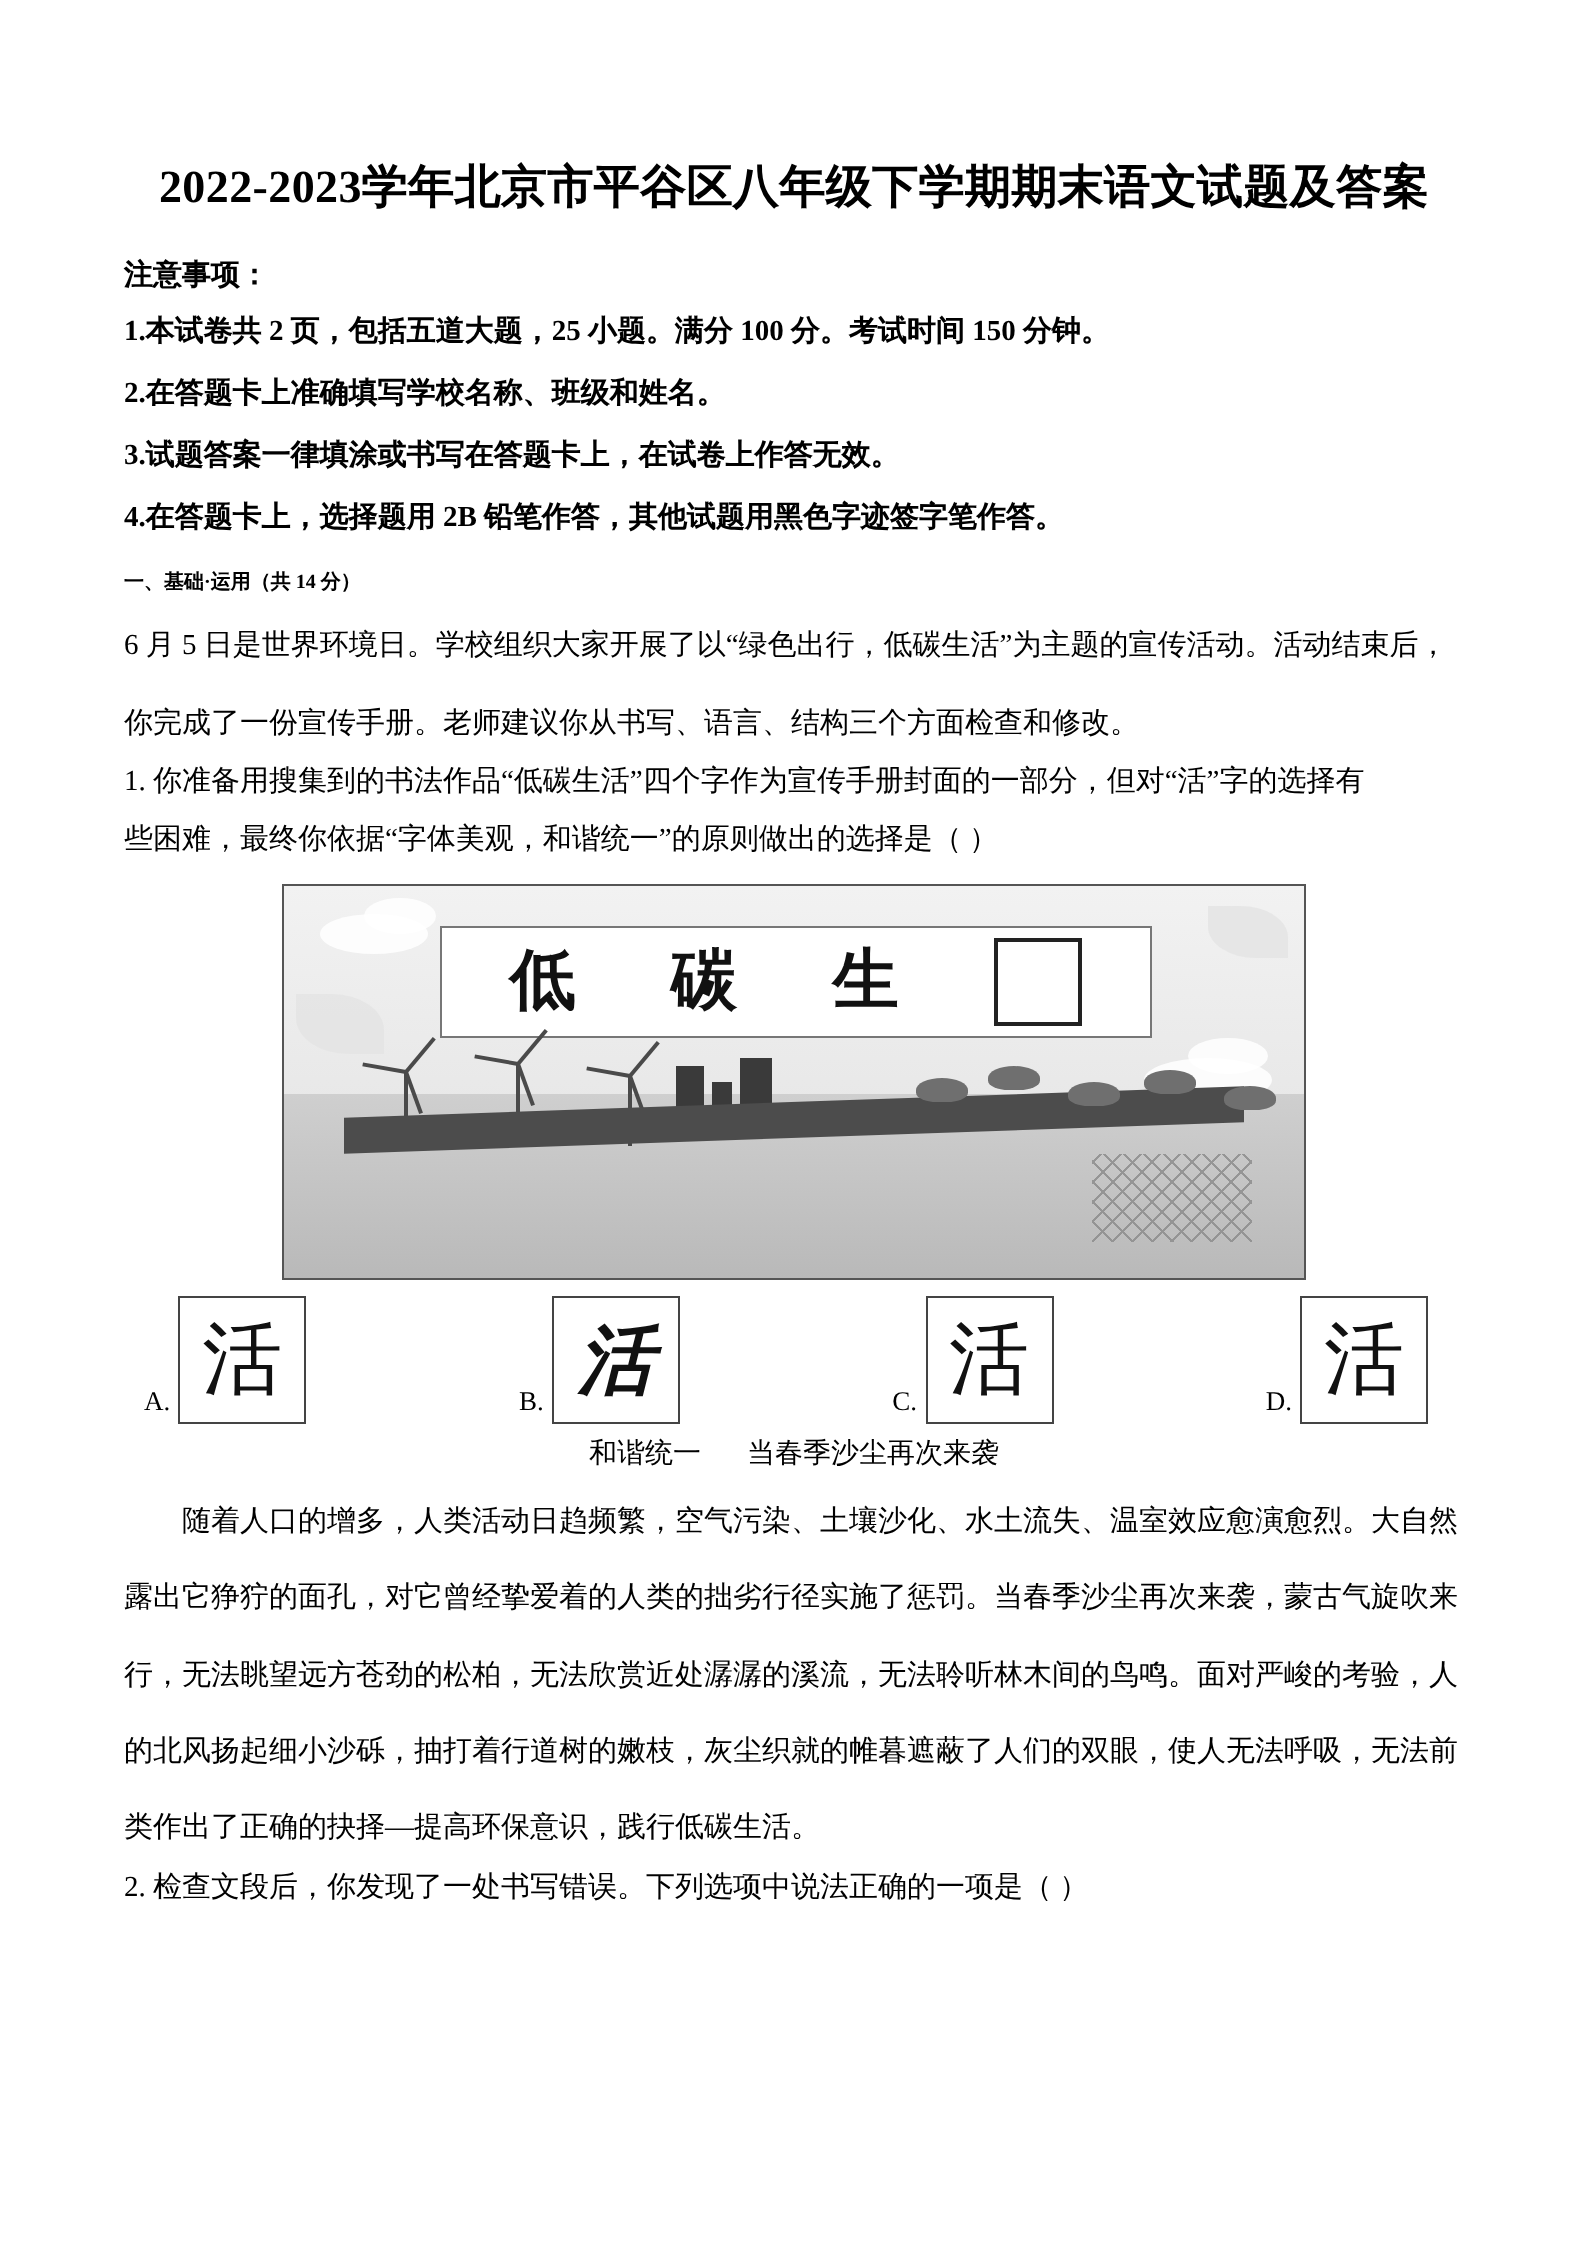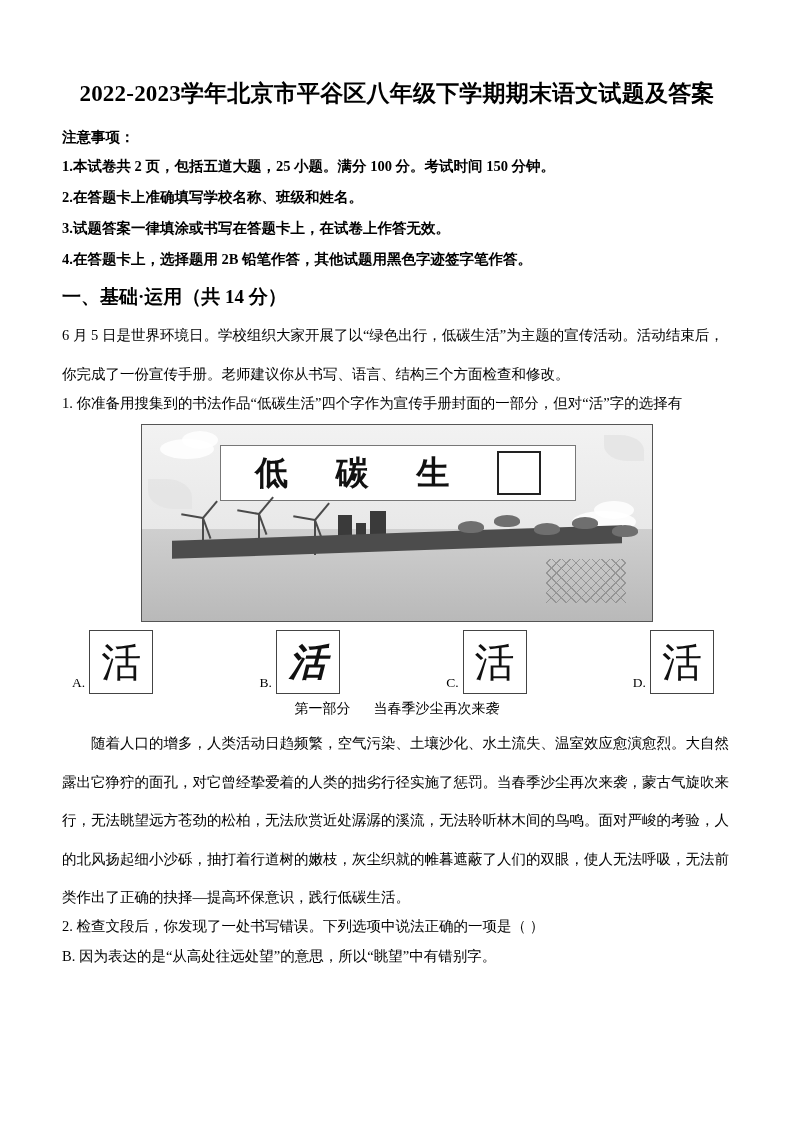--- a/index.html
+++ b/index.html
@@ -33,21 +33,21 @@
     font-weight: bold;
     margin: 0 0 9px 0;
   }
   .notice-item {
     font-size: 14.5px;
     font-weight: bold;
     margin: 0 0 10px 0;
     line-height: 1.45;
   }
   .section-head {
-    font-size: 19px;
+    font-size: 10px;
     font-weight: bold;
     margin: 14px 0 8px 0;
   }
   p.body-text {
     font-size: 14.5px;
     line-height: 1.82;
     margin: 12px 0 3px 0;
     text-align: justify;
   }
   p.q-text {
@@ -219,20 +219,21 @@
 
   <div class="section-head">一、基础·运用（共 14 分）</div>
 
   <p class="body-text">6 月 5 日是世界环境日。学校组织大家开展了以“绿色出行，低碳生活”为主题的宣传活动。活动结束后，</p>
   <p class="body-text">你完成了一份宣传手册。老师建议你从书写、语言、结构三个方面检查和修改。</p>
 
   <p class="q-text">
     <span>1.</span>
     <span>你准备用搜集到的书法作品“低碳生活”四个字作为宣传手册封面的一部分，但对“活”字的选择有</span>
   </p>
+  <p class="q-text">些困难，最终你依据“字体美观，和谐统一”的原则做出的选择是（    ）</p>
 
   <div class="figure-wrap">
     <div class="poster">
       <div class="cloud" style="left:18px; top:14px; width:54px; height:20px;"></div>
       <div class="cloud" style="left:40px; top:6px; width:36px; height:18px;"></div>
       <div class="cloud" style="left:430px; top:86px; width:64px; height:22px;"></div>
       <div class="cloud" style="left:452px; top:76px; width:40px; height:18px;"></div>
       <div class="leaf" style="left:6px; top:54px; width:44px; height:30px;"></div>
       <div class="leaf" style="left:462px; top:10px; width:40px; height:26px;"></div>
 
@@ -298,30 +299,29 @@
     </div>
     <div class="opt">
       <span class="lbl">D.</span>
       <span class="glyph-box">
         <span>活</span>
       </span>
     </div>
   </div>
 
   <div class="part-title">
-    <span>第一部分</span>
+    <span>和谐统一</span>
     <span class="sp"></span>
     <span>当春季沙尘再次来袭</span>
   </div>
 
   <p class="body-text indent">随着人口的增多，人类活动日趋频繁，空气污染、土壤沙化、水土流失、温室效应愈演愈烈。大自然</p>
   <p class="body-text">露出它狰狞的面孔，对它曾经挚爱着的人类的拙劣行径实施了惩罚。当春季沙尘再次来袭，蒙古气旋吹来</p>
   <p class="body-text">行，无法眺望远方苍劲的松柏，无法欣赏近处潺潺的溪流，无法聆听林木间的鸟鸣。面对严峻的考验，人</p>
   <p class="body-text">的北风扬起细小沙砾，抽打着行道树的嫩枝，灰尘织就的帷暮遮蔽了人们的双眼，使人无法呼吸，无法前</p>
   <p class="body-text">类作出了正确的抉择—提高环保意识，践行低碳生活。</p>
 
   <p class="q-text">
     <span>2.</span>
     <span>检查文段后，你发现了一处书写错误。下列选项中说法正确的一项是（    ）</span>
   </p>
-  <p class="q-text">B. 因为表达的是“从高处往远处望”的意思，所以“眺望”中有错别字。</p>
 
 </div>
 
 </body></html>

